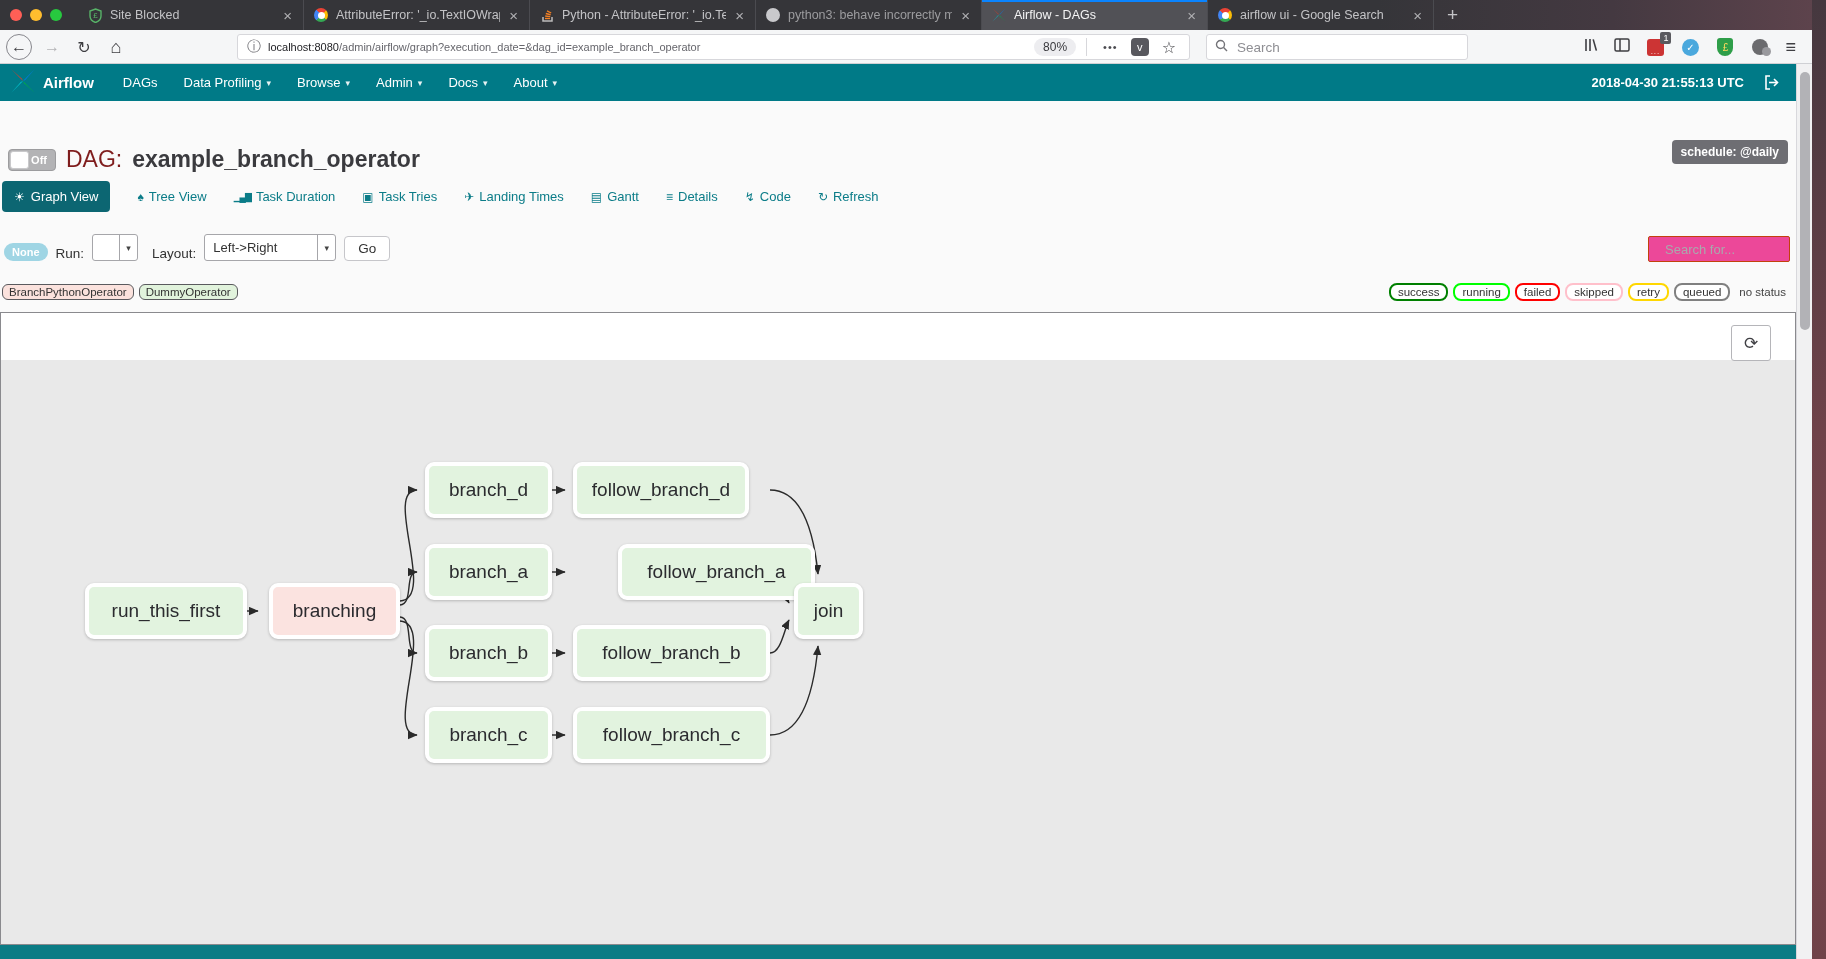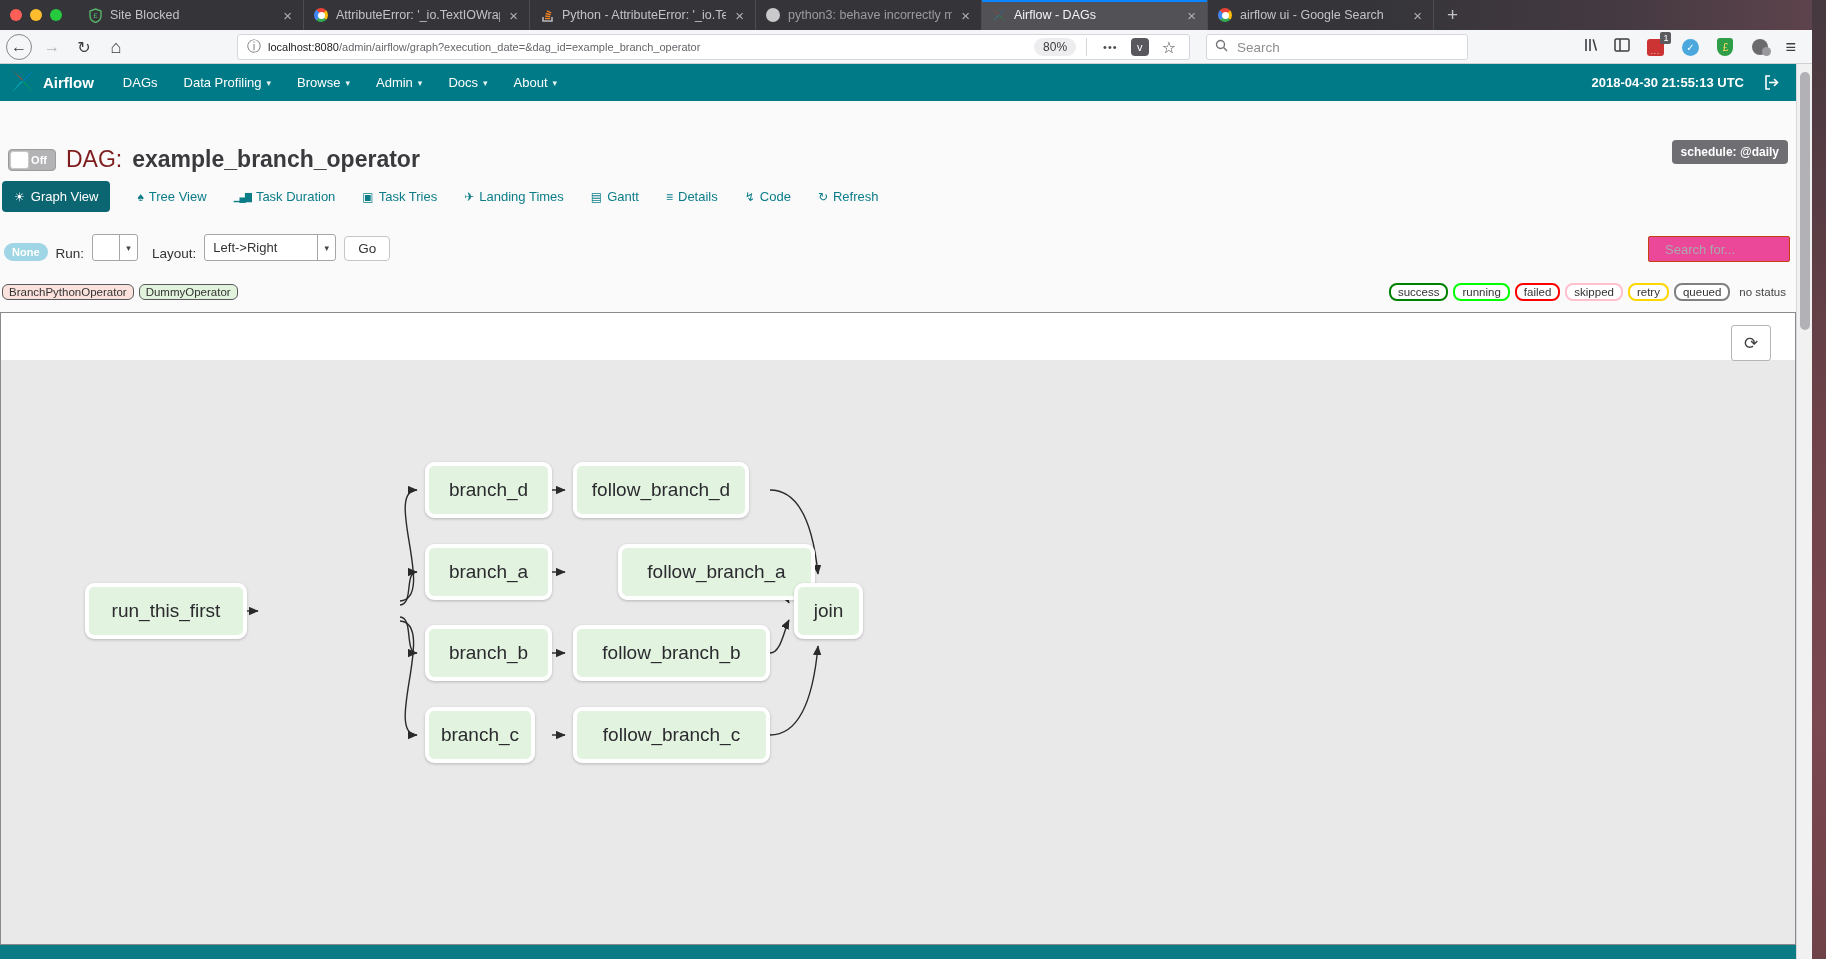--- a/index.html
+++ b/index.html
@@ -403,27 +403,28 @@
       <path d="M551,340 L564,340"></path>
       <path d="M551,422 L564,422"></path>
       <path d="M769,177 C802,177 813,222 817,261"></path>
       <path d="M769,259 C780,259 783,281 788,290"></path>
       <path d="M769,340 C780,340 783,317 788,307"></path>
       <path d="M769,422 C802,422 813,377 817,333"></path>
     </g>
   </svg>
 
   <div class="node" style="left: 84px; top: 270px; width: 162px; background-color: rgb(226, 243, 223); text-align: center;">run_this_first</div>
+  <div class="node" style="left: 268px; top: 270px; width: 131px; background-color: rgb(251, 227, 224);">branching</div>
   <div class="node" style="left: 424px; top: 149px; width: 127px; background-color: rgb(226, 243, 223);">branch_d</div>
   <div class="node" style="left: 572px; top: 149px; width: 176px; background-color: rgb(226, 243, 223);">follow_branch_d</div>
   <div class="node" style="left: 424px; top: 231px; width: 127px; background-color: rgb(226, 243, 223);">branch_a</div>
   <div class="node" style="left: 572px; top: 231px; width: 197px; background-color: rgb(226, 243, 223); margin-left: 45px;">follow_branch_a</div>
   <div class="node" style="left: 424px; top: 312px; width: 127px; background-color: rgb(226, 243, 223);">branch_b</div>
   <div class="node" style="left: 572px; top: 312px; width: 197px; background-color: rgb(226, 243, 223);">follow_branch_b</div>
-  <div class="node" style="left: 424px; top: 394px; width: 110px; background-color: rgb(226, 243, 223);">branch_c</div>
+  <div class="node" style="left: 424px; top: 394px; width: 127px; background-color: rgb(226, 243, 223);">branch_c</div>
   <div class="node" style="left: 572px; top: 394px; width: 197px; background-color: rgb(226, 243, 223);">follow_branch_c</div>
   <div class="node" style="left: 793px; top: 270px; width: 69px; background-color: rgb(226, 243, 223);">join</div>
 </div>
 
 <div class="botbar"></div>
 
 <div class="scrollbar">
   <div class="thumb"></div>
 </div>
 

